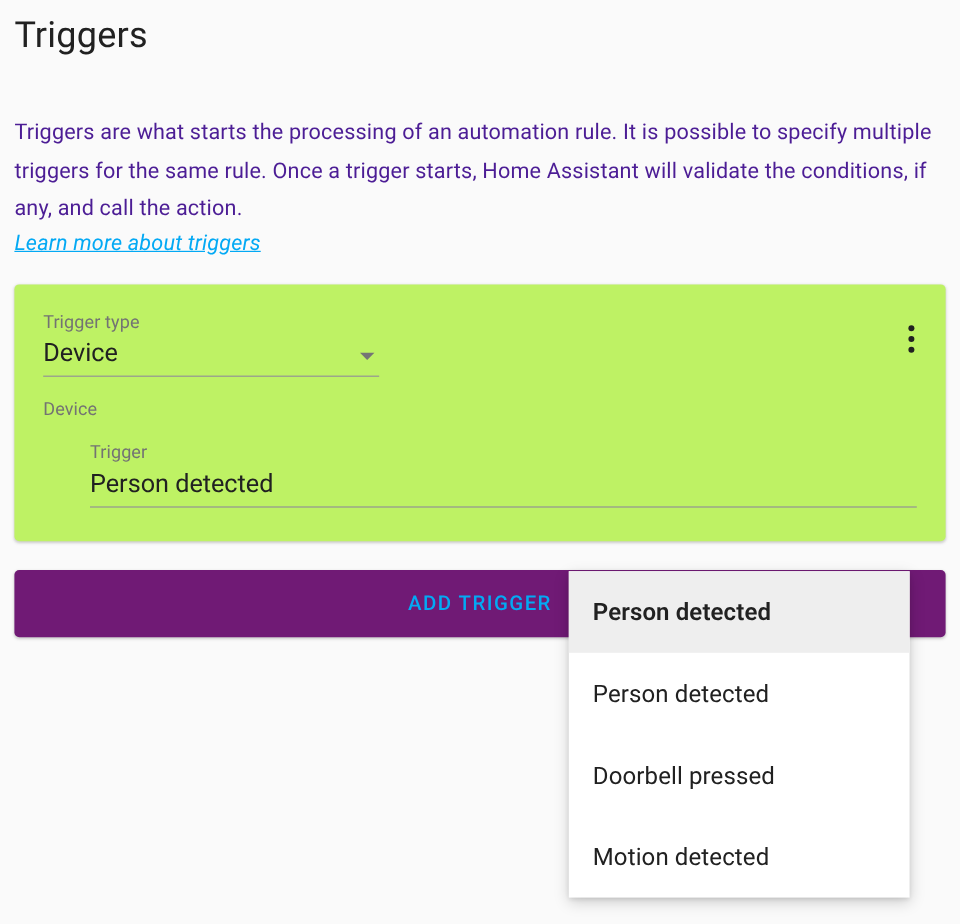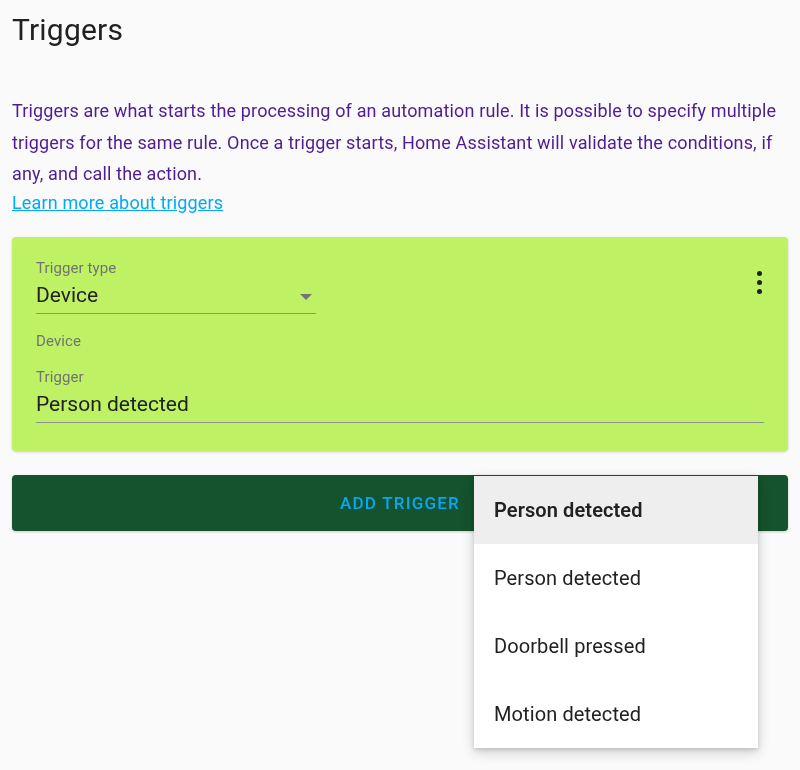--- a/index.html
+++ b/index.html
@@ -30,20 +30,21 @@
       padding-top: 24px;
       letter-spacing: 0.15px;
     }
     .learn-link {
       font-size: 18px;
       color: #03a9f4;
       text-decoration: underline;
       display: inline-block;
       margin-bottom: 24px;
       letter-spacing: 0.15px;
+      font-style: italic;
     }
     .card {
       background: #bef264;
       border-radius: 4px;
       box-shadow: 0 1px 3px rgba(0,0,0,0.12), 0 1px 2px rgba(0,0,0,0.08);
       padding: 22px 24px 28px 24px;
       position: relative;
     }
     .field {
       margin-bottom: 18px;
@@ -106,21 +107,21 @@
       padding: 4px;
     }
     .overflow-menu span {
       width: 5px;
       height: 5px;
       background: #212121;
       border-radius: 50%;
     }
     .add-button {
       margin-top: 24px;
-      background: #14532d;
+      background: #701a75;
       border: none;
       border-radius: 4px;
       box-shadow: 0 1px 3px rgba(0,0,0,0.12), 0 1px 2px rgba(0,0,0,0.08);
       width: 100%;
       padding: 18px 0;
       font-size: 17px;
       font-weight: 500;
       color: #03a9f4;
       letter-spacing: 1.2px;
       cursor: pointer;
@@ -171,21 +172,21 @@
     <div class="field-input-wrap short">
       <span class="field-value">Device</span>
       <span class="dropdown-caret"></span>
     </div>
   </div>
 
   <div class="field">
     <label class="field-label">Device</label>
   </div>
 
-  <div class="field" style="margin-bottom:0;">
+  <div class="field" style="margin-bottom:0;margin-left:39px;">
     <label class="field-label">Trigger</label>
     <div class="field-input-wrap full">
       <span class="field-value">Person detected</span>
     </div>
   </div>
 
 </div>
 
 <button class="add-button">ADD TRIGGER</button>
 

